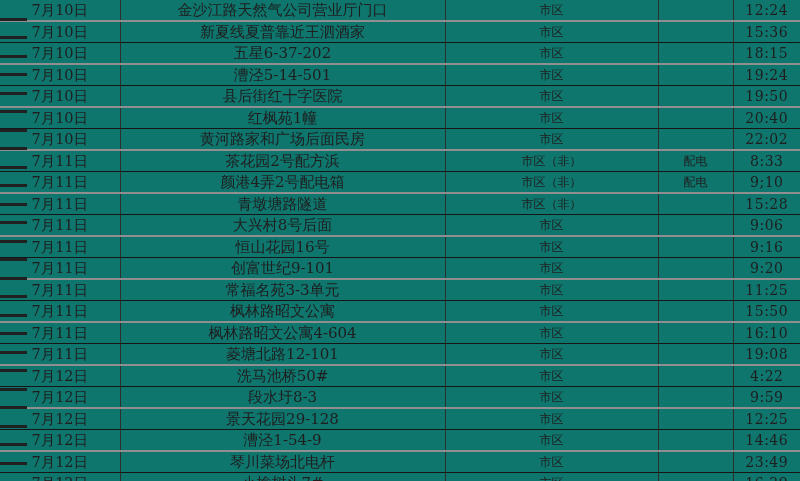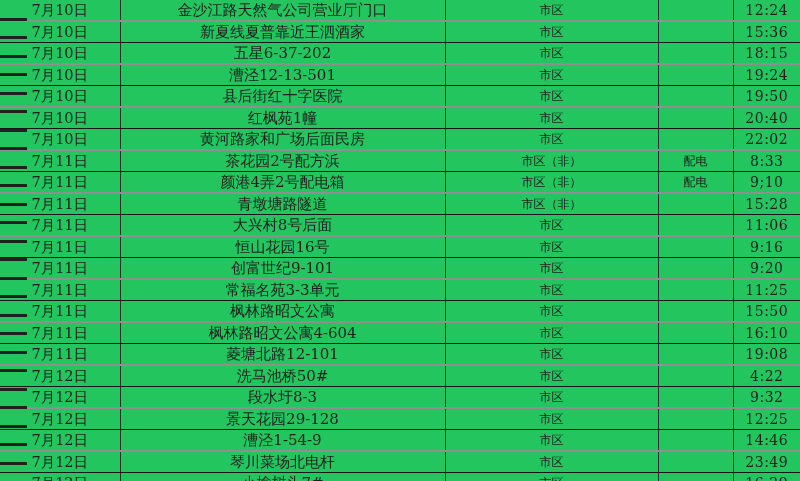--- a/index.html
+++ b/index.html
@@ -5,21 +5,21 @@
   html, body {
     margin: 0;
     padding: 0;
     background: #ffffff;
   }
   .sheet {
     position: relative;
     width: 800px;
     height: 481px;
     overflow: hidden;
-    background: #22c55e;
+    background: #0f766e;
   }
   table.log {
     border-collapse: collapse;
     table-layout: fixed;
     width: 800px;
     height: 481px;
   }
   table.log td {
     padding: 0;
     margin: 0;
@@ -83,21 +83,21 @@
         </tr>
         <tr class="sep-gray">
           <td class="c-date">7月10日</td>
           <td class="c-location">五星6-37-202</td>
           <td class="c-district">市区</td>
           <td class="c-note"></td>
           <td class="c-time">18:15</td>
         </tr>
         <tr class="sep-black">
           <td class="c-date">7月10日</td>
-          <td class="c-location">漕泾12-13-501</td>
+          <td class="c-location">漕泾5-14-501</td>
           <td class="c-district">市区</td>
           <td class="c-note"></td>
           <td class="c-time">19:24</td>
         </tr>
         <tr class="sep-gray">
           <td class="c-date">7月10日</td>
           <td class="c-location">县后街红十字医院</td>
           <td class="c-district">市区</td>
           <td class="c-note"></td>
           <td class="c-time">19:50</td>
@@ -135,21 +135,21 @@
           <td class="c-location">青墩塘路隧道</td>
           <td class="c-district">市区（非）</td>
           <td class="c-note"></td>
           <td class="c-time">15:28</td>
         </tr>
         <tr class="sep-gray">
           <td class="c-date">7月11日</td>
           <td class="c-location">大兴村8号后面</td>
           <td class="c-district">市区</td>
           <td class="c-note"></td>
-          <td class="c-time">11:06</td>
+          <td class="c-time">9:06</td>
         </tr>
         <tr class="sep-black">
           <td class="c-date">7月11日</td>
           <td class="c-location">恒山花园16号</td>
           <td class="c-district">市区</td>
           <td class="c-note"></td>
           <td class="c-time">9:16</td>
         </tr>
         <tr class="sep-gray">
           <td class="c-date">7月11日</td>
@@ -191,21 +191,21 @@
           <td class="c-location">洗马池桥50#</td>
           <td class="c-district">市区</td>
           <td class="c-note"></td>
           <td class="c-time">4:22</td>
         </tr>
         <tr class="sep-gray">
           <td class="c-date">7月12日</td>
           <td class="c-location">段水圩8-3</td>
           <td class="c-district">市区</td>
           <td class="c-note"></td>
-          <td class="c-time">9:32</td>
+          <td class="c-time">9:59</td>
         </tr>
         <tr class="sep-black">
           <td class="c-date">7月12日</td>
           <td class="c-location">景天花园29-128</td>
           <td class="c-district">市区</td>
           <td class="c-note"></td>
           <td class="c-time">12:25</td>
         </tr>
         <tr class="sep-gray">
           <td class="c-date">7月12日</td>

